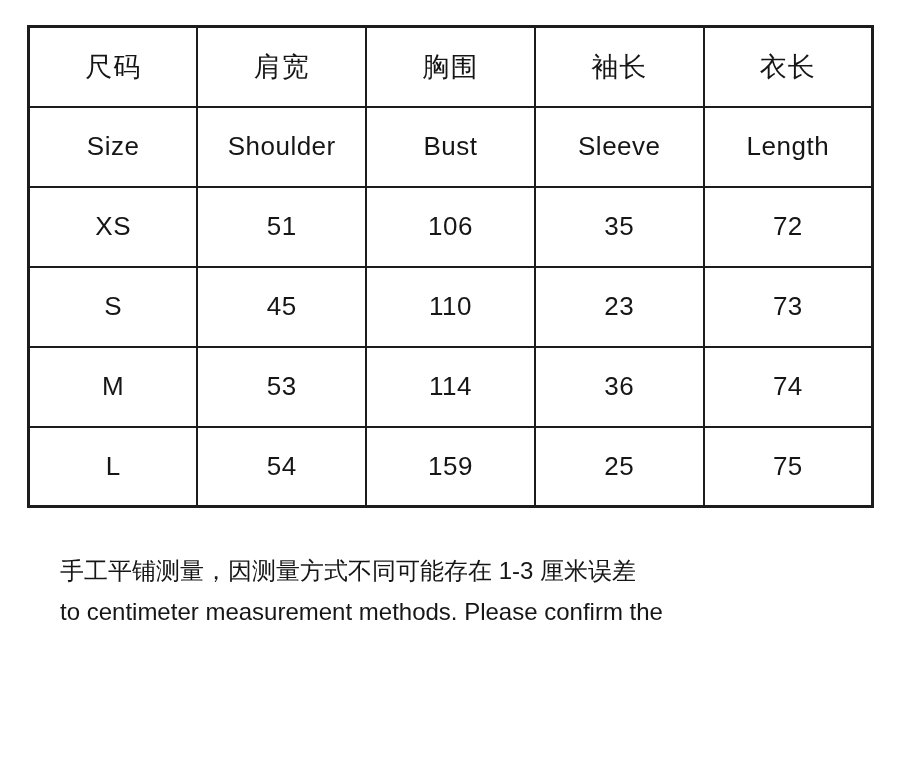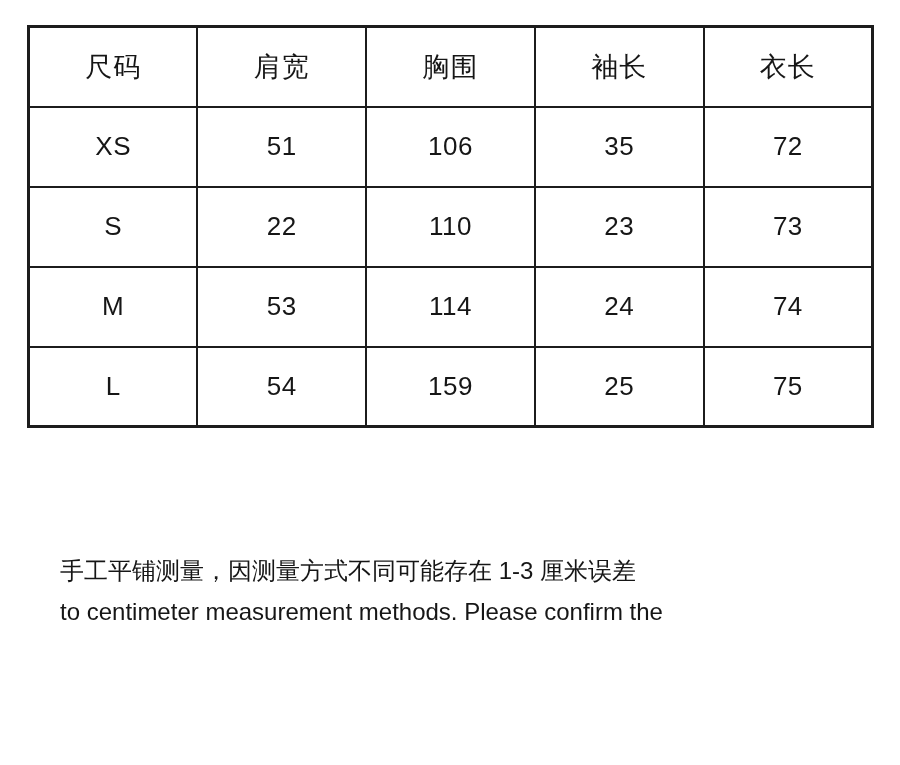--- a/index.html
+++ b/index.html
@@ -68,39 +68,46 @@
 
   <table class="size-table">
     <tbody>
       <tr class="zh-header">
         <td>尺码</td>
         <td>肩宽</td>
         <td>胸围</td>
         <td>袖长</td>
         <td>衣长</td>
       </tr>
+      <tr class="en-header">
+        <td>Size</td>
+        <td>Shoulder</td>
+        <td>Bust</td>
+        <td>Sleeve</td>
+        <td>Length</td>
+      </tr>
       <tr>
         <td>XS</td>
         <td>51</td>
         <td>106</td>
         <td>35</td>
         <td>72</td>
       </tr>
       <tr>
         <td>S</td>
-        <td>22</td>
+        <td>45</td>
         <td>110</td>
         <td>23</td>
         <td>73</td>
       </tr>
       <tr>
         <td>M</td>
         <td>53</td>
         <td>114</td>
-        <td>24</td>
+        <td>36</td>
         <td>74</td>
       </tr>
       <tr>
         <td>L</td>
         <td>54</td>
         <td>159</td>
         <td>25</td>
         <td>75</td>
       </tr>
     </tbody>

